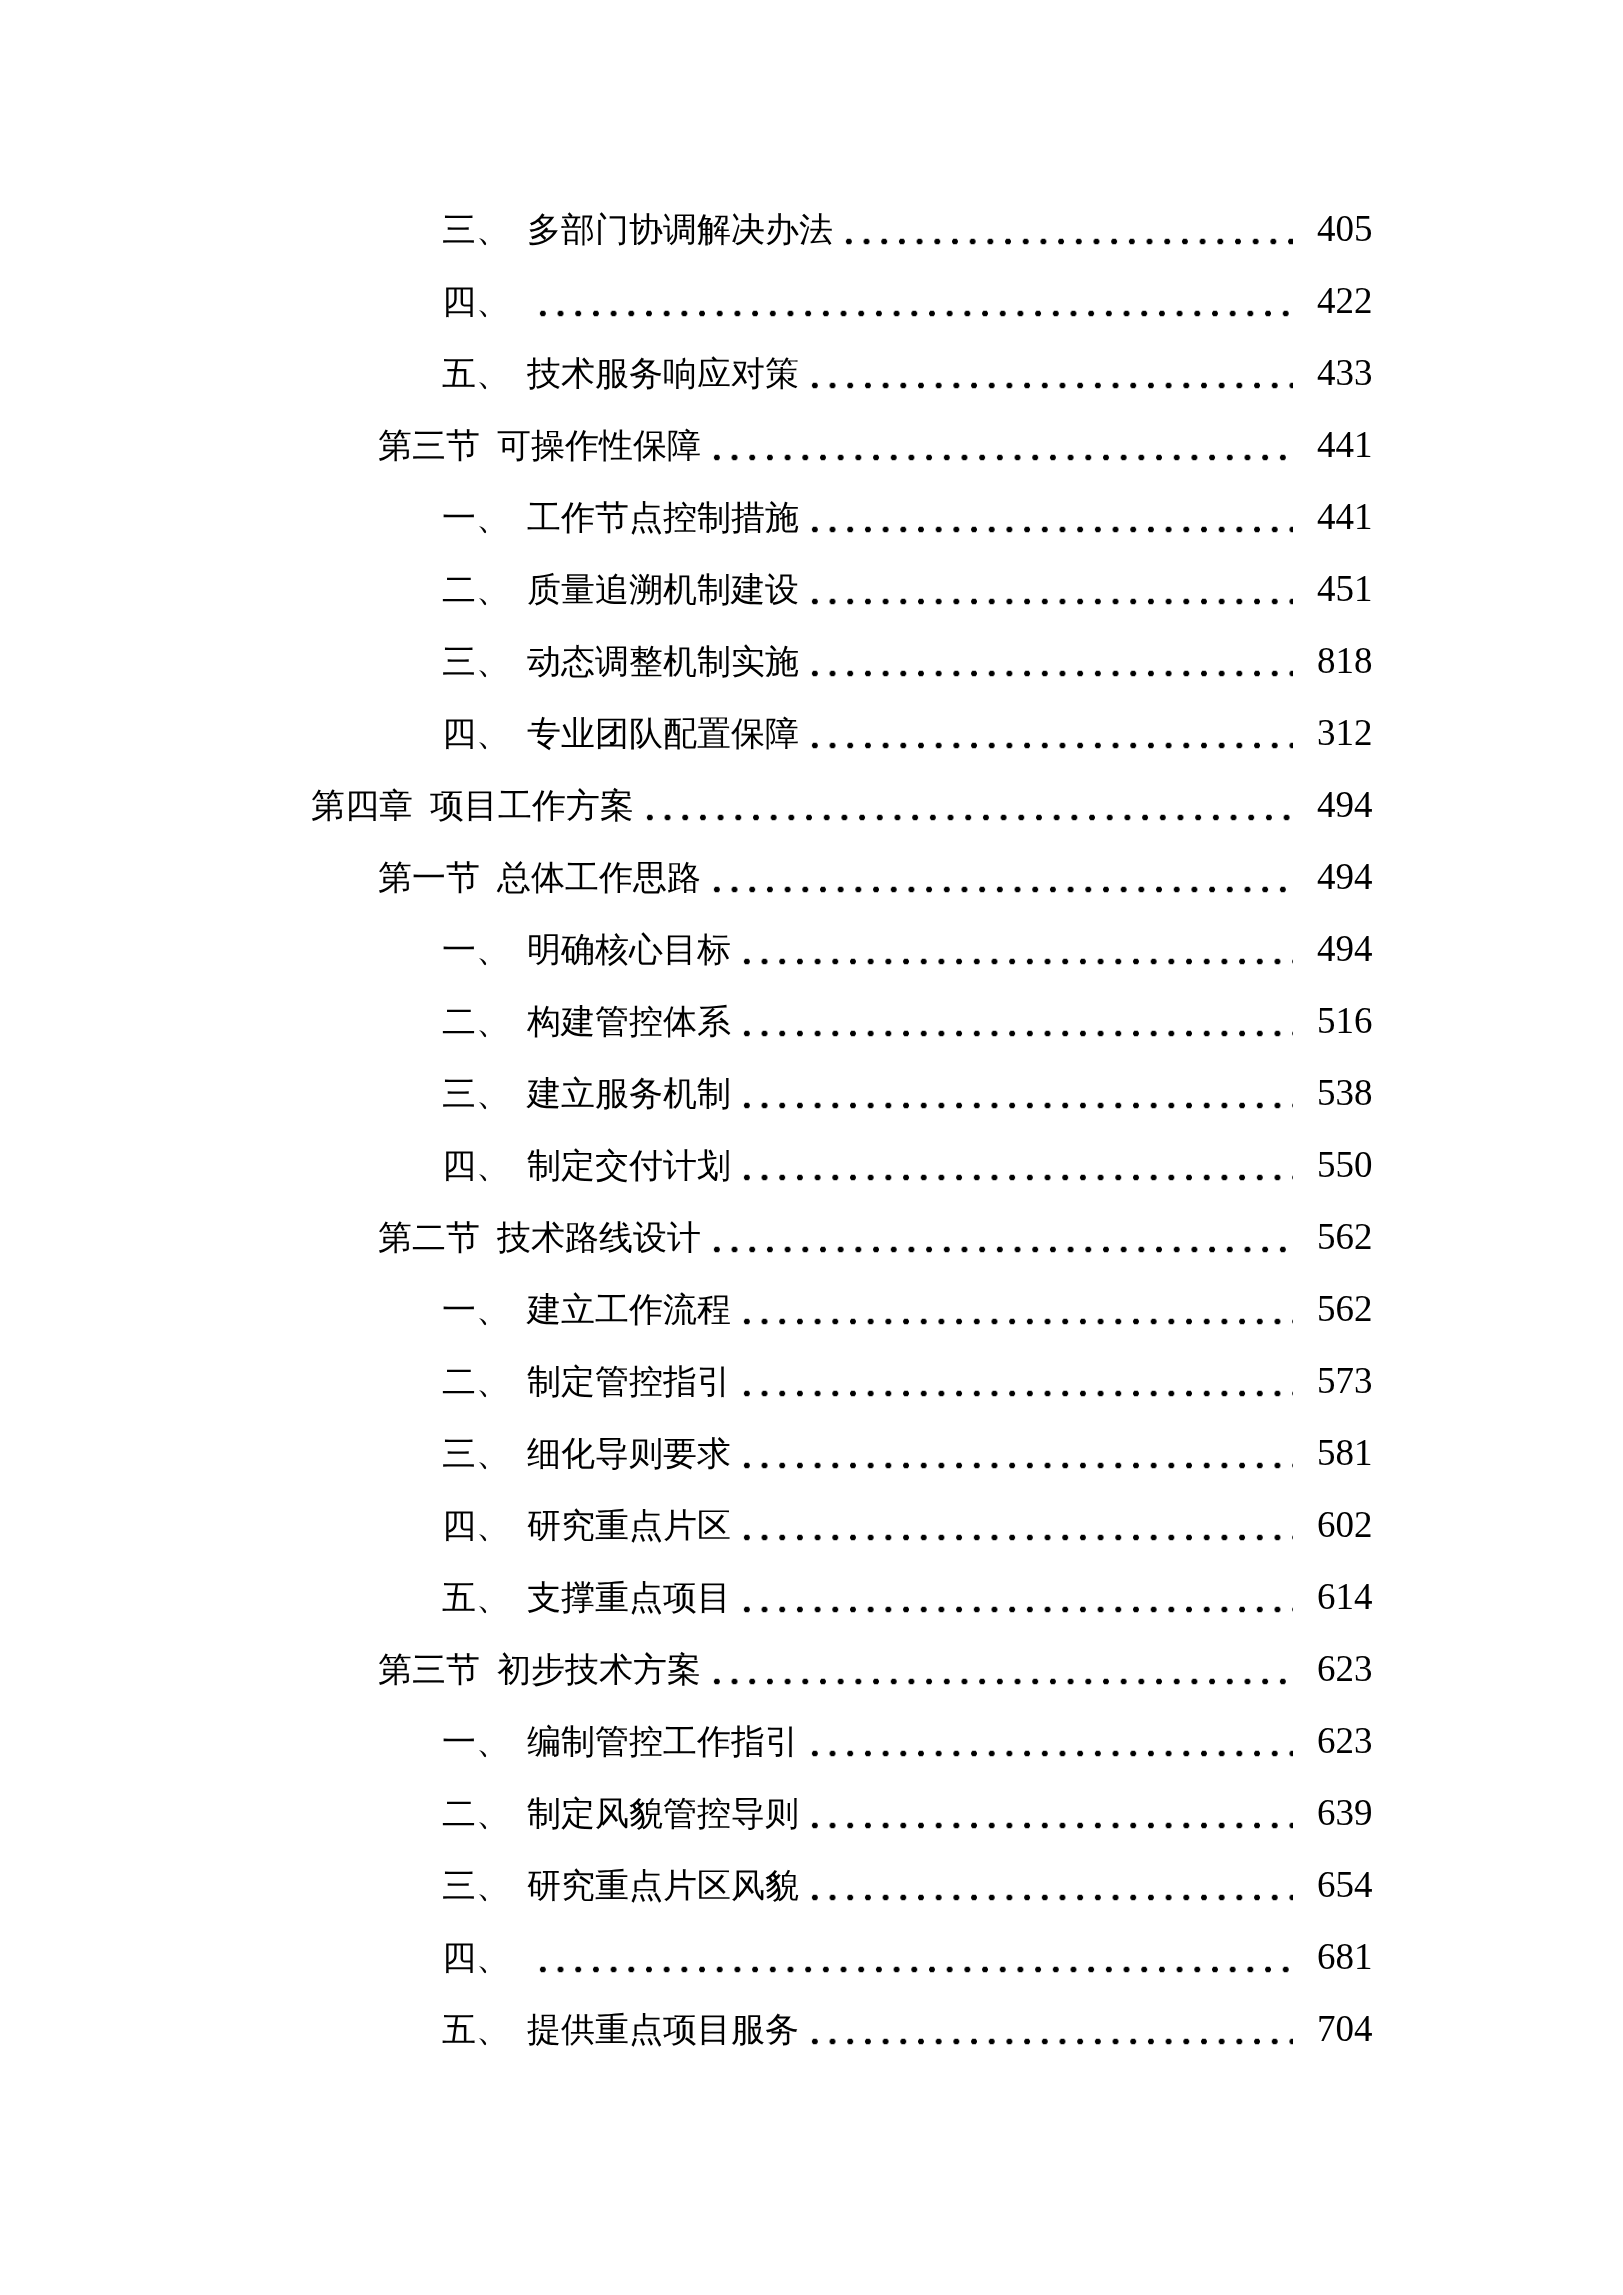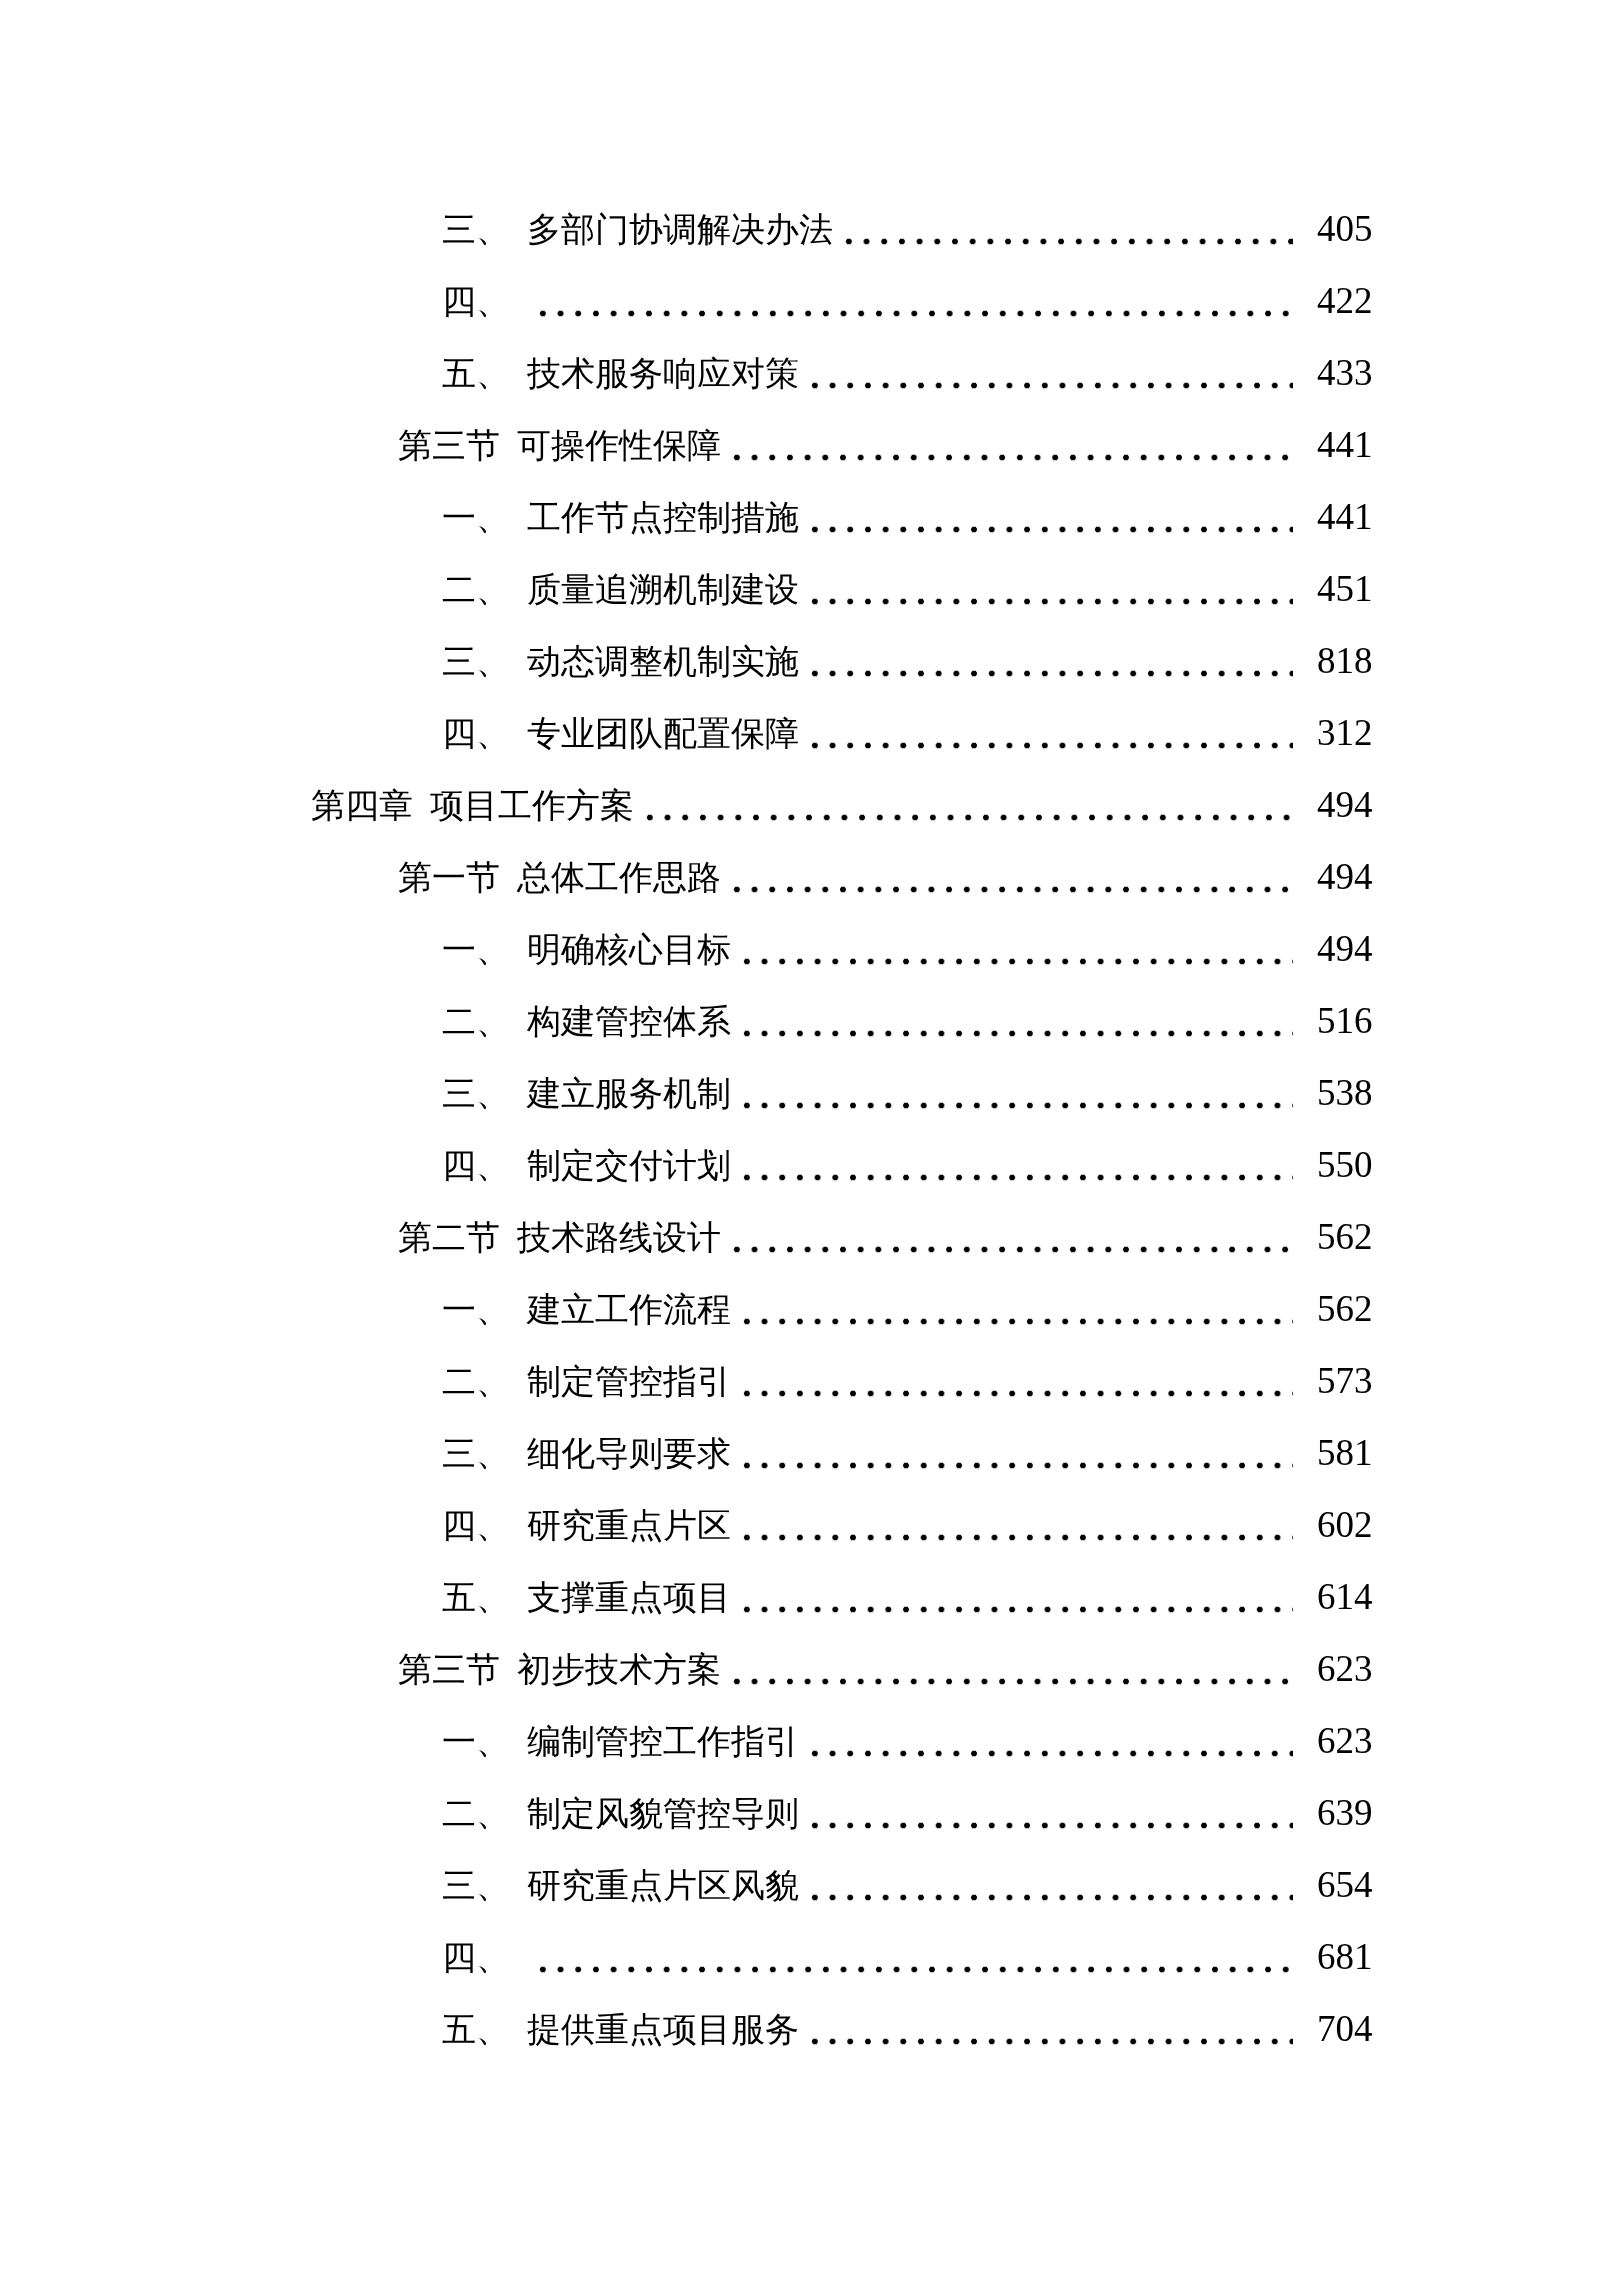--- a/index.html
+++ b/index.html
@@ -26,21 +26,21 @@
     box-sizing: border-box;
     display: flex;
     align-items: baseline;
     height: 72px;
     line-height: 72px;
     font-size: 34px;
     padding-right: 247px;
     white-space: nowrap;
   }
   .lvl-chapter { padding-left: 311px; }
-  .lvl-section { padding-left: 378px; margin-left: 20px; }
+  .lvl-section { padding-left: 378px; }
   .lvl-item    { padding-left: 442px; }
   .entry-label {
     margin-right: 17px;
     flex: 0 0 auto;
   }
   .entry-title {
     flex: 0 0 auto;
     font-family: Liberation Mono, monospace;
   }
   .leader {

